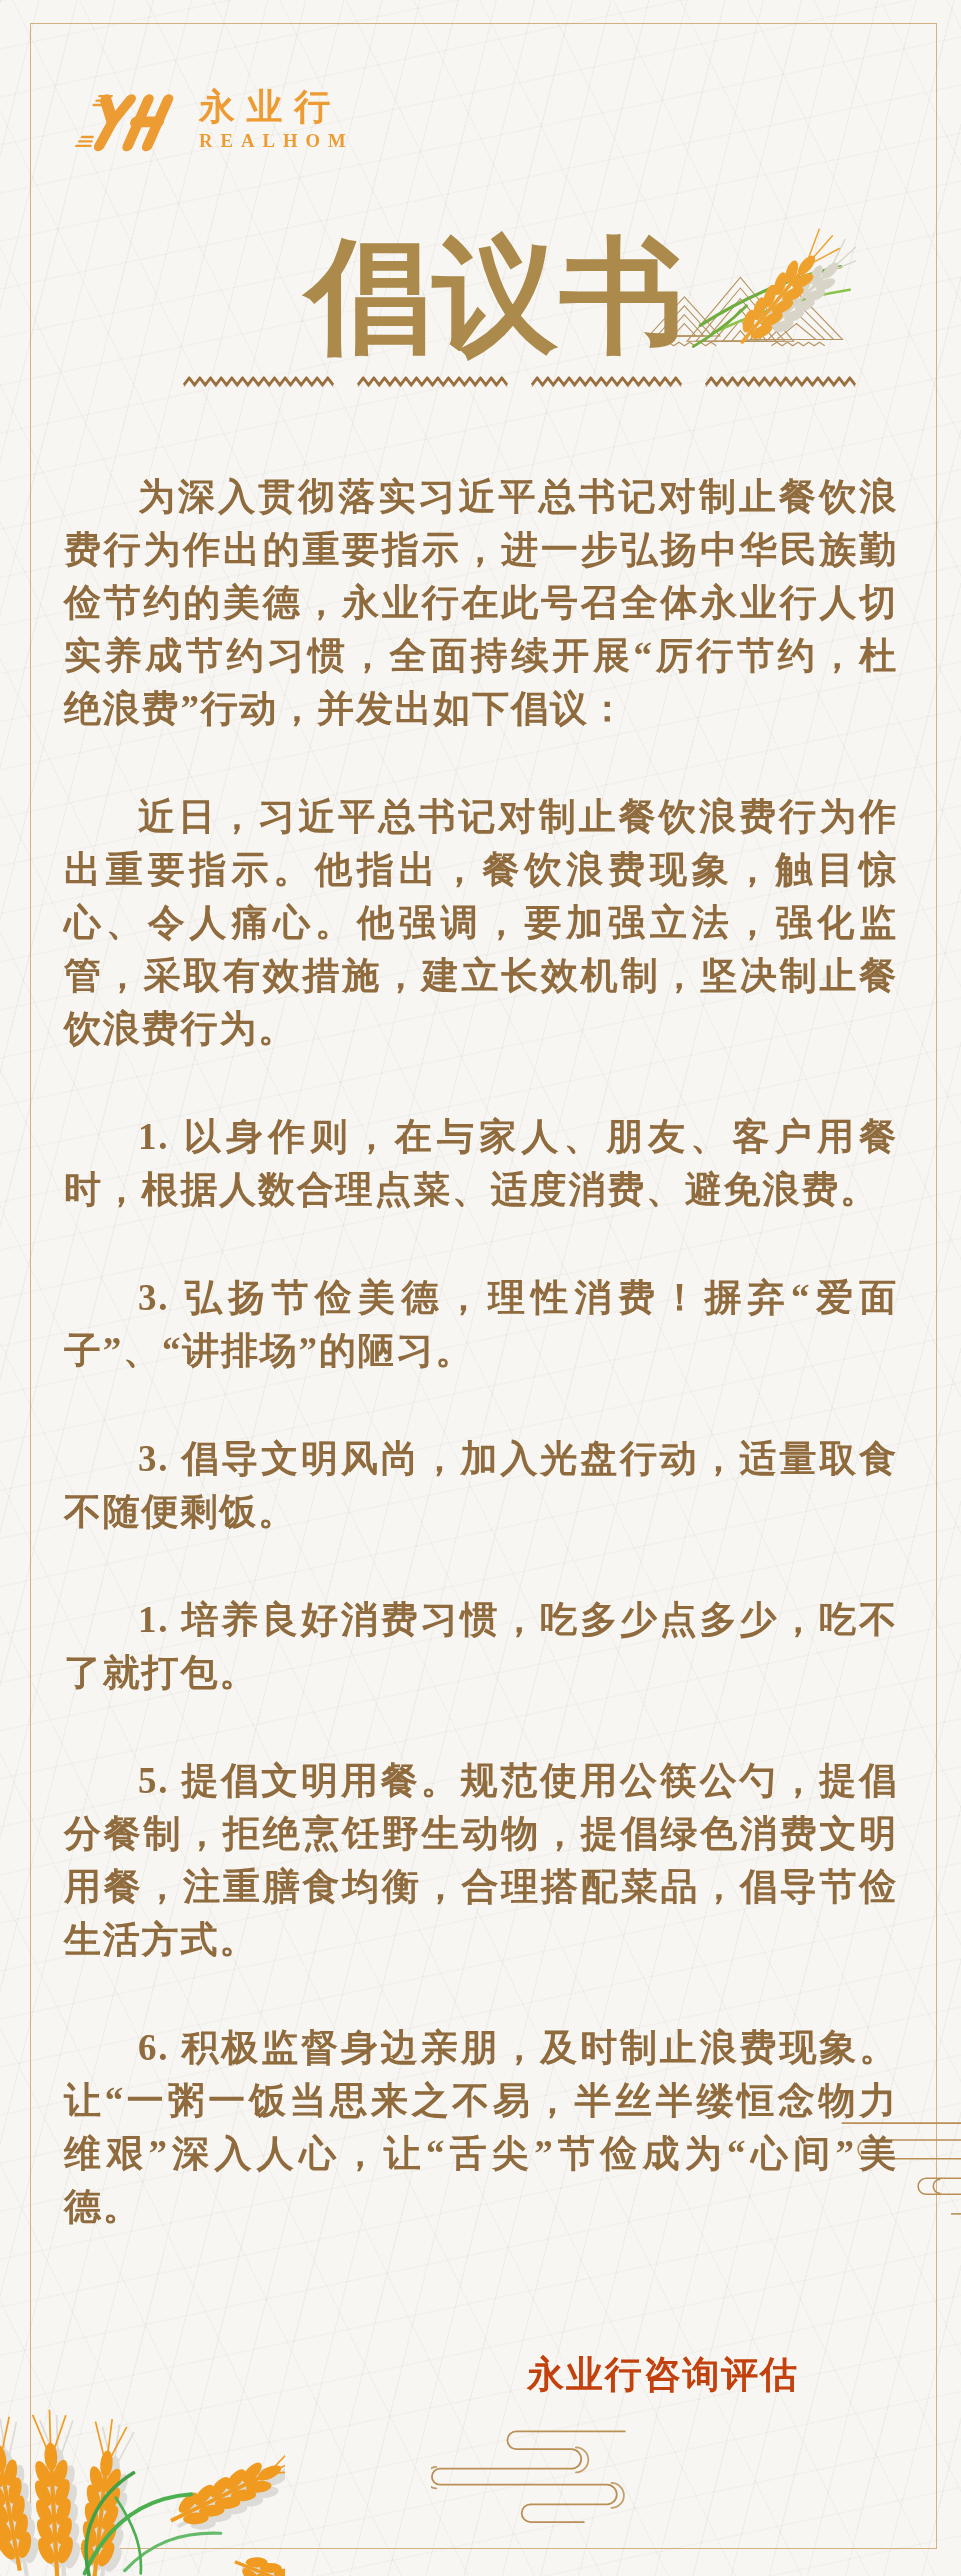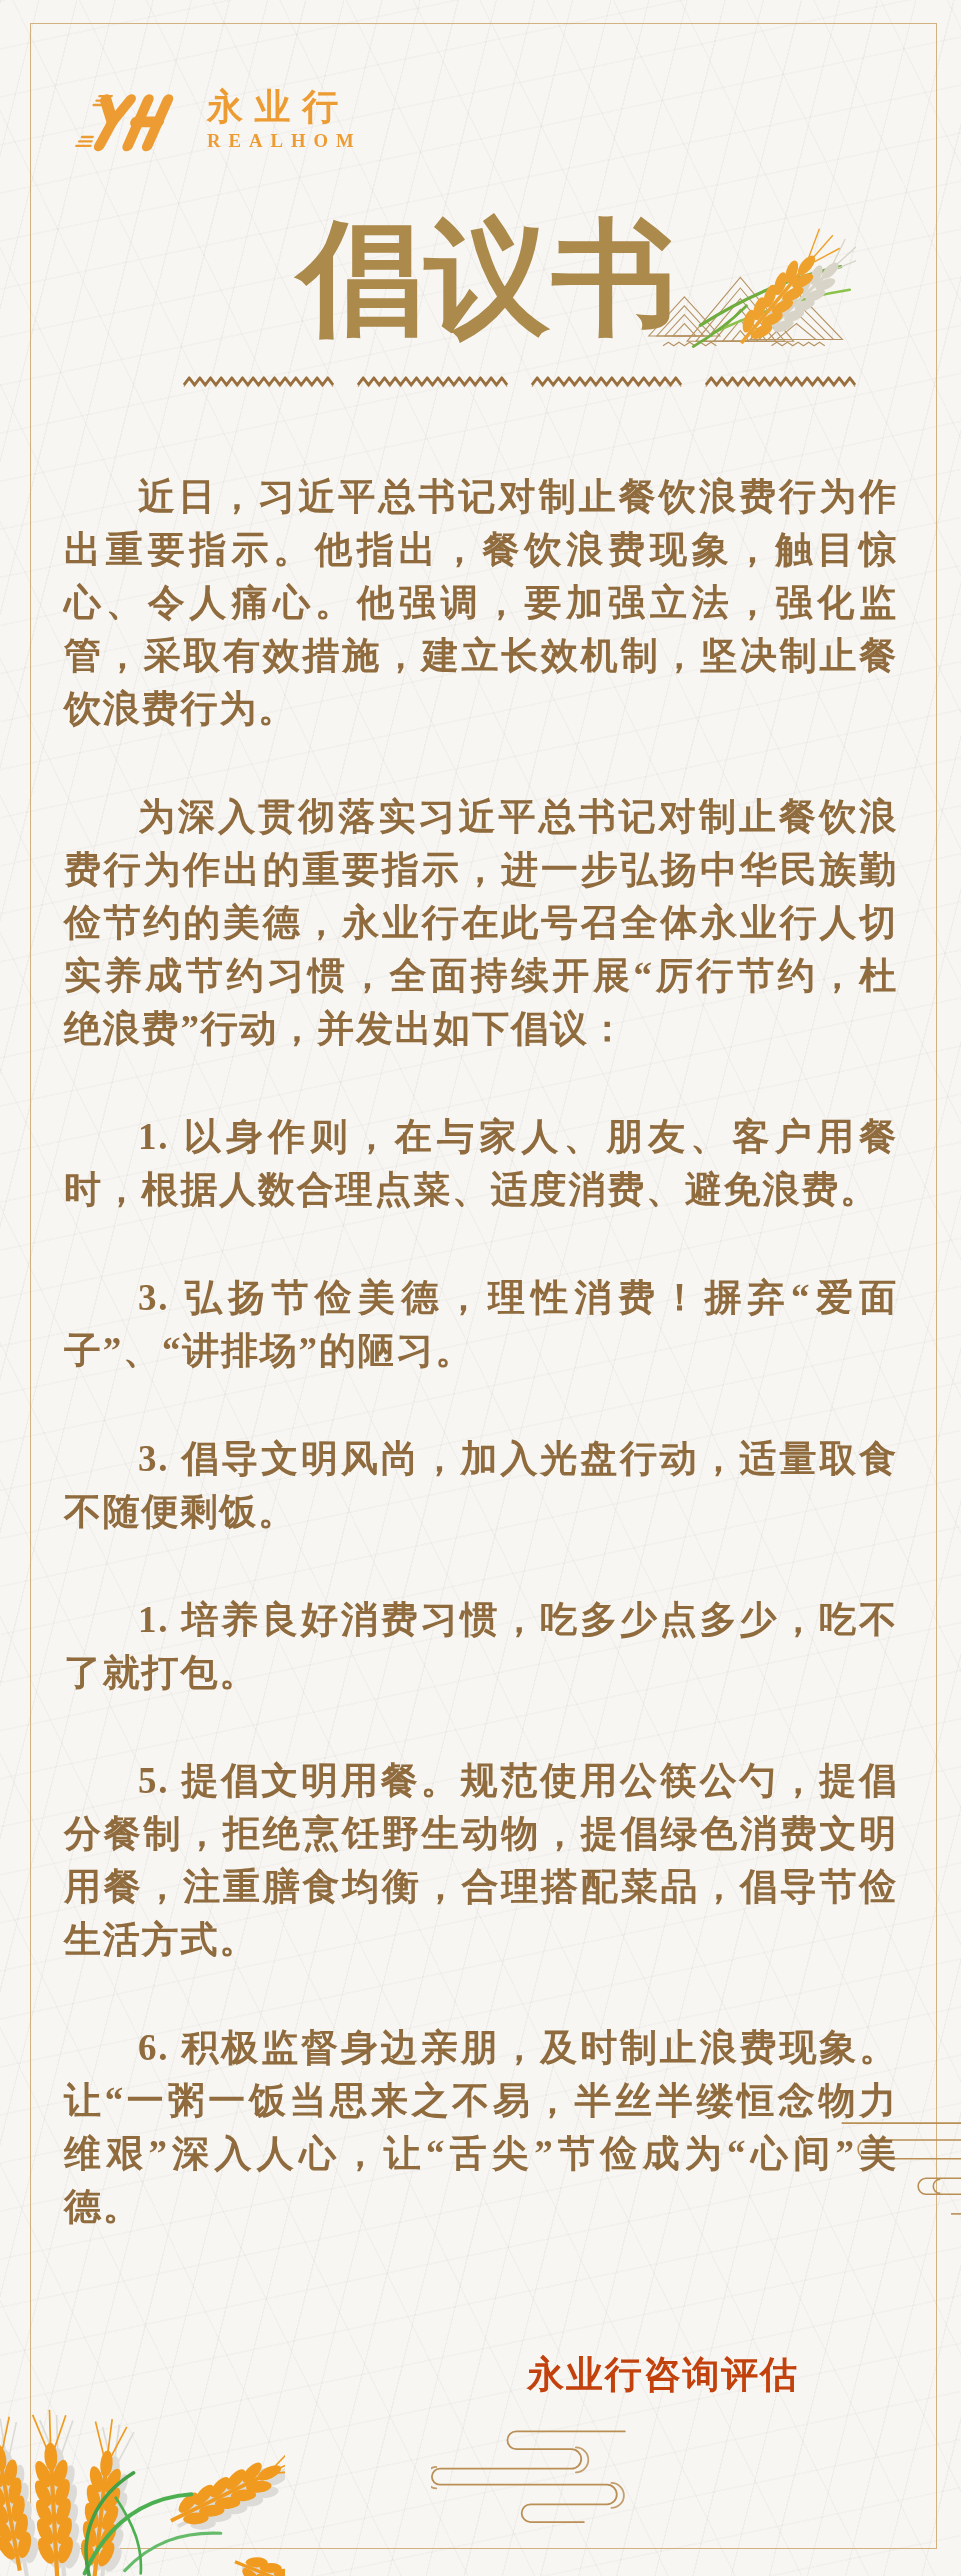--- a/index.html
+++ b/index.html
@@ -6,26 +6,26 @@
   .poster{position:relative;width:962px;height:2576px;margin:0 auto;overflow:hidden;
     background:#f7f6f3;font-family:"Liberation Serif","DejaVu Serif",serif;}
   .texture{position:absolute;inset:0;z-index:0;pointer-events:none;background-image:
     repeating-linear-gradient(104deg, rgba(140,140,138,.08) 0 1.3px, transparent 1.3px 37px),
     repeating-linear-gradient(64deg, rgba(150,150,148,.07) 0 1.3px, transparent 1.3px 60px),
     repeating-linear-gradient(168deg, rgba(160,160,158,.06) 0 1.8px, transparent 1.8px 47px);}
   .frame{position:absolute;left:30px;top:23px;width:905px;height:2524px;z-index:1;
     border:1.3px solid rgba(201,160,99,.8);}
   .brand{position:absolute;left:62px;top:87px;z-index:3;display:flex;align-items:flex-start;}
   .brand-logo{display:block;}
-  .brand-text{margin-left:25px;}
+  .brand-text{margin-left:17px;}
   .brand-cn{font-size:36px;font-weight:bold;color:#ED9B33;letter-spacing:11.6px;line-height:41px;}
   .brand-en{font-size:18.7px;font-weight:bold;color:#ED9B33;letter-spacing:8px;margin-top:1.8px;
     font-family:Liberation Serif, serif;}
-  .title{position:absolute;left:294px;top:217px;z-index:3;margin:4px;font-size:125px;line-height:134px;
-    font-weight:bold;color:#ab8a4b;letter-spacing:1.8px;font-family:Liberation Mono, monospace;}
+  .title{position:absolute;left:294px;top:217px;z-index:3;margin:12px;font-size:125px;line-height:134px;
+    font-weight:bold;color:#ab8a4b;letter-spacing:1.8px;font-family:Liberation Sans, sans-serif;}
   .title-wheat{position:absolute;left:638px;top:192px;z-index:2;}
   .dividers{position:absolute;left:183px;top:375px;z-index:2;display:flex;gap:23px;}
   .content{position:absolute;left:64px;top:470px;width:834px;z-index:3;
     color:#8f6b3e;font-size:37px;line-height:53px;letter-spacing:1.8px;font-weight:600;
     text-align:justify;}
   .content p{margin:0 0 55px 0;text-indent:2em;}
   .signature{position:absolute;left:485px;top:2348px;width:356px;z-index:3;text-align:center;
     color:#c2410c;font-size:37px;line-height:53px;letter-spacing:1.8px;font-weight:600;}
   .cloud-right{position:absolute;right:0;top:2116px;z-index:2;}
   .cloud-bottom{position:absolute;left:431px;top:2426px;z-index:2;}
@@ -134,22 +134,22 @@
       <polyline points="1,11 7,3 13,11 19,3 25,11 31,3 37,11 43,3 49,11 55,3 61,11 67,3 73,11 79,3 85,11 91,3 97,11 103,3 109,11 115,3 121,11 127,3 133,11 139,3 145,11 151,3 157,11 163,3 169,11" fill="none" stroke="#9a6f3e" stroke-width="3" stroke-linejoin="round"></polyline>
       <polyline points="1,13 7,5 13,13 19,5 25,13 31,5 37,13 43,5 49,13 55,5 61,13 67,5 73,13 79,5 85,13 91,5 97,13 103,5 109,13 115,5 121,13 127,5 133,13 139,5 145,13 151,5 157,13 163,5 169,13" fill="none" stroke="#9a6f3e" stroke-width="1.2" opacity="0.7"></polyline>
     </svg>
     <svg width="151" height="14.3" viewBox="0 0 170 16">
       <polyline points="1,11 7,3 13,11 19,3 25,11 31,3 37,11 43,3 49,11 55,3 61,11 67,3 73,11 79,3 85,11 91,3 97,11 103,3 109,11 115,3 121,11 127,3 133,11 139,3 145,11 151,3 157,11 163,3 169,11" fill="none" stroke="#9a6f3e" stroke-width="3" stroke-linejoin="round"></polyline>
       <polyline points="1,13 7,5 13,13 19,5 25,13 31,5 37,13 43,5 49,13 55,5 61,13 67,5 73,13 79,5 85,13 91,5 97,13 103,5 109,13 115,5 121,13 127,5 133,13 139,5 145,13 151,5 157,13 163,5 169,13" fill="none" stroke="#9a6f3e" stroke-width="1.2" opacity="0.7"></polyline>
     </svg>
   </div>
 
   <main class="content">
+    <p>为深入贯彻落实习近平总书记对制止餐饮浪费行为作出的重要指示，进一步弘扬中华民族勤俭节约的美德，永业行在此号召全体永业行人切实养成节约习惯，全面持续开展“厉行节约，杜绝浪费”行动，并发出如下倡议：</p>
     <p>近日，习近平总书记对制止餐饮浪费行为作出重要指示。他指出，餐饮浪费现象，触目惊心、令人痛心。他强调，要加强立法，强化监管，采取有效措施，建立长效机制，坚决制止餐饮浪费行为。</p>
-    <p>为深入贯彻落实习近平总书记对制止餐饮浪费行为作出的重要指示，进一步弘扬中华民族勤俭节约的美德，永业行在此号召全体永业行人切实养成节约习惯，全面持续开展“厉行节约，杜绝浪费”行动，并发出如下倡议：</p>
     <p>1. 以身作则，在与家人、朋友、客户用餐时，根据人数合理点菜、适度消费、避免浪费。</p>
     <p>3. 弘扬节俭美德，理性消费！摒弃“爱面子”、“讲排场”的陋习。</p>
     <p>3. 倡导文明风尚，加入光盘行动，适量取食不随便剩饭。</p>
     <p>1. 培养良好消费习惯，吃多少点多少，吃不了就打包。</p>
     <p>5. 提倡文明用餐。规范使用公筷公勺，提倡分餐制，拒绝烹饪野生动物，提倡绿色消费文明用餐，注重膳食均衡，合理搭配菜品，倡导节俭生活方式。</p>
     <p>6. 积极监督身边亲朋，及时制止浪费现象。让“一粥一饭当思来之不易，半丝半缕恒念物力维艰”深入人心，让“舌尖”节俭成为“心间”美德。</p>
   </main>
 
   <div class="signature">
     <div>永业行咨询评估</div>

